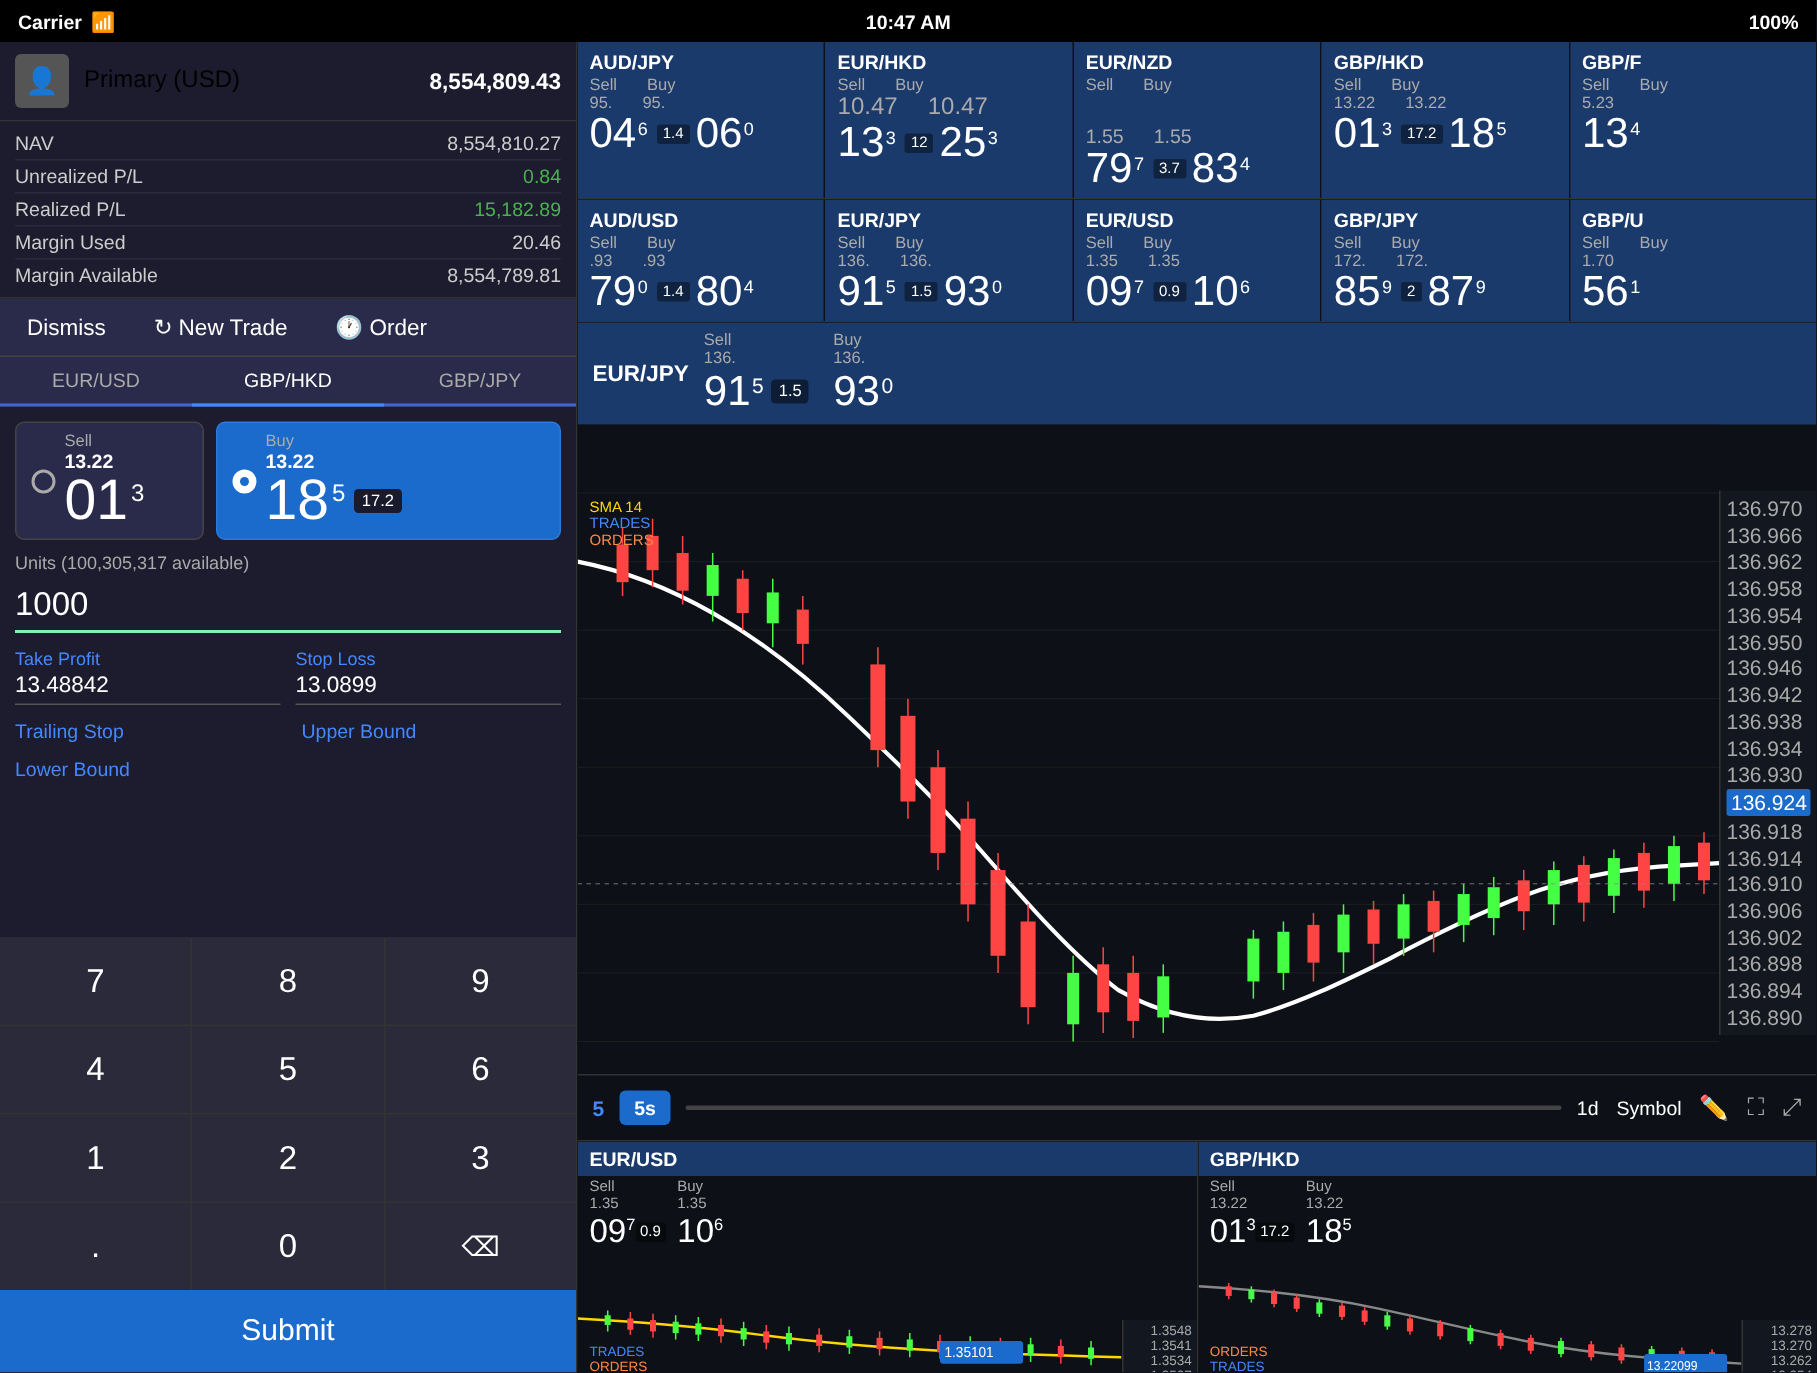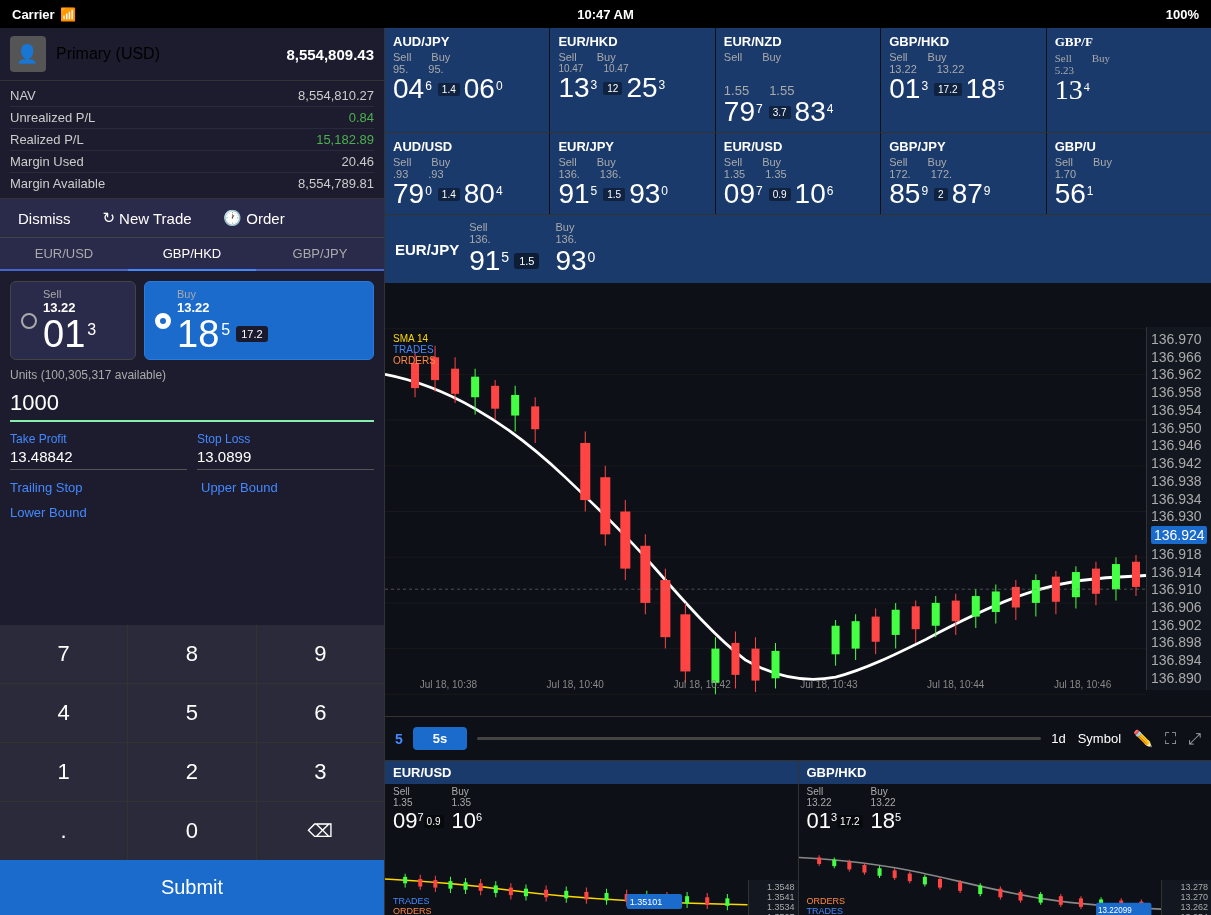--- a/index.html
+++ b/index.html
@@ -415,21 +415,21 @@
       align-items: center;
       padding: 0 10px;
       gap: 10px;
     }
     .ctrl-num { color: #4488ff; font-size: 14px; font-weight: 600; }
     .ctrl-period {
       background: #1a6bcc;
       color: #fff;
       font-size: 13px;
       font-weight: 600;
-      padding: 4px 20px;
+      padding: 4px 10px;
       border-radius: 4px;
       cursor: pointer;
     }
     .ctrl-slider {
       flex: 1;
       height: 3px;
       background: #444;
       border-radius: 2px;
     }
     .ctrl-right { display: flex; align-items: center; gap: 12px; margin-left: auto; }
@@ -656,21 +656,21 @@
               <span class="cc-sup">0</span>
           </div>
         </div>
       </div>
       <div class="currency-card">
         <div class="cc-title">EUR/HKD</div>
         <div class="cc-labels">
           <span class="cc-label">Sell</span>
           <span class="cc-label">Buy</span>
         </div>
-        <div style="color:#aaa;font-size:10px;display:flex;gap:20px;">
+        <div style="color:#aaa;font-size:16px;display:flex;gap:20px;">
           <span>10.47</span>
             <span>10.47</span>
         </div>
         <div class="cc-prices">
           <div class="cc-price-group">
             <span class="cc-big">13</span>
               <span class="cc-sup">3</span>
           </div>
           <span class="cc-spread">12</span>
           <div class="cc-price-group">
@@ -716,21 +716,21 @@
             <span class="cc-big">01</span>
               <span class="cc-sup">3</span>
           </div>
           <span class="cc-spread">17.2</span>
           <div class="cc-price-group">
             <span class="cc-big">18</span>
               <span class="cc-sup">5</span>
           </div>
         </div>
       </div>
-      <div class="currency-card" style="overflow:hidden;font-family:Liberation Serif, serif;">
+      <div class="currency-card" style="overflow:hidden;">
         <div class="cc-title">GBP/F</div>
         <div class="cc-labels">
           <span class="cc-label">Sell</span>
           <span class="cc-label">Buy</span>
         </div>
         <div style="color:#aaa;font-size:11px;display:flex;gap:20px;">
           <span>5.23</span>
         </div>
         <div class="cc-prices">
           <div class="cc-price-group">
@@ -984,28 +984,20 @@
           <div class="price-tick">136.894</div>
           <div class="price-tick">136.890</div>
         </div>
 
         <div class="chart-annotations">
           <div class="ann-sma">SMA 14</div>
           <div class="ann-trades">TRADES</div>
           <div class="ann-orders">ORDERS</div>
         </div>
 
-        <div class="time-axis">
-          <span class="time-tick">Jul 18, 10:38</span>
-          <span class="time-tick">Jul 18, 10:40</span>
-          <span class="time-tick">Jul 18, 10:42</span>
-          <span class="time-tick">Jul 18, 10:43</span>
-          <span class="time-tick">Jul 18, 10:44</span>
-          <span class="time-tick">Jul 18, 10:46</span>
-        </div>
       </div>
 
       <div class="chart-controls">
         <span class="ctrl-num">5</span>
         <span class="ctrl-period">5s</span>
         <div class="ctrl-slider"></div>
         <div class="ctrl-right">
           <span class="ctrl-label">1d</span>
           <span class="ctrl-label">Symbol</span>
           <span class="ctrl-icon">✏️</span>

